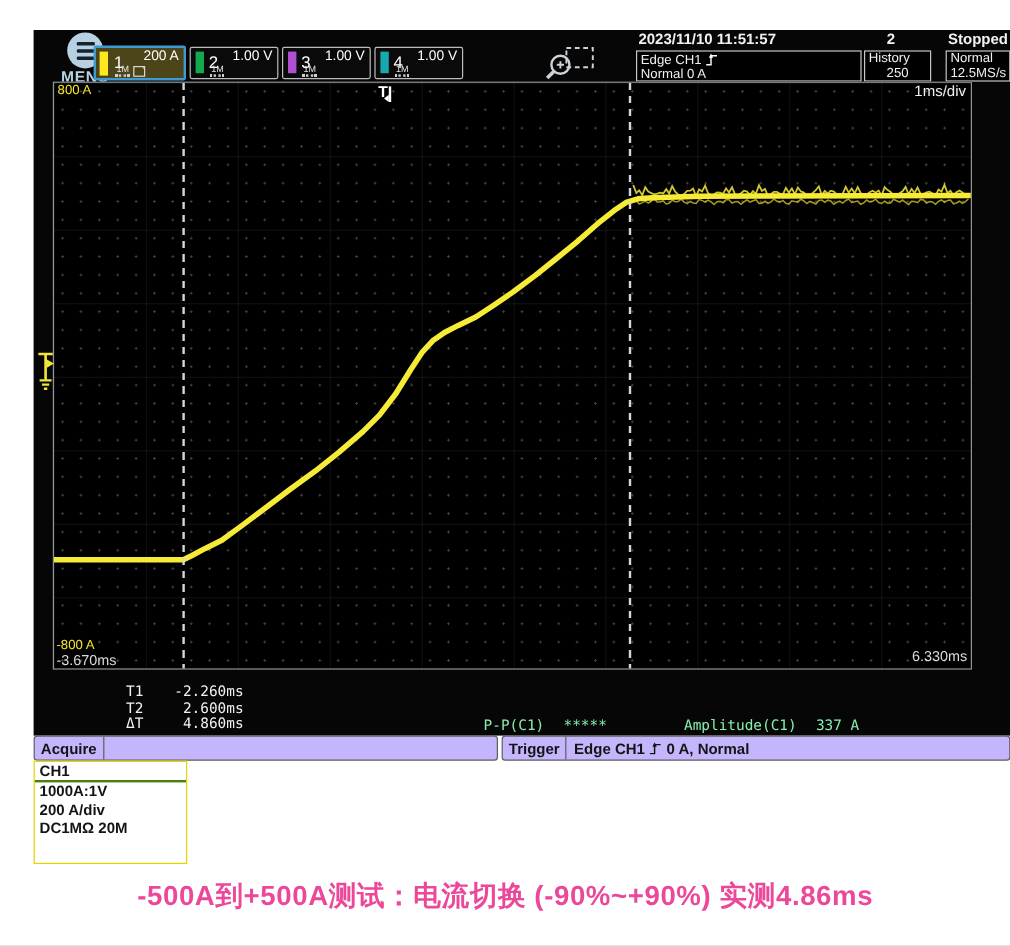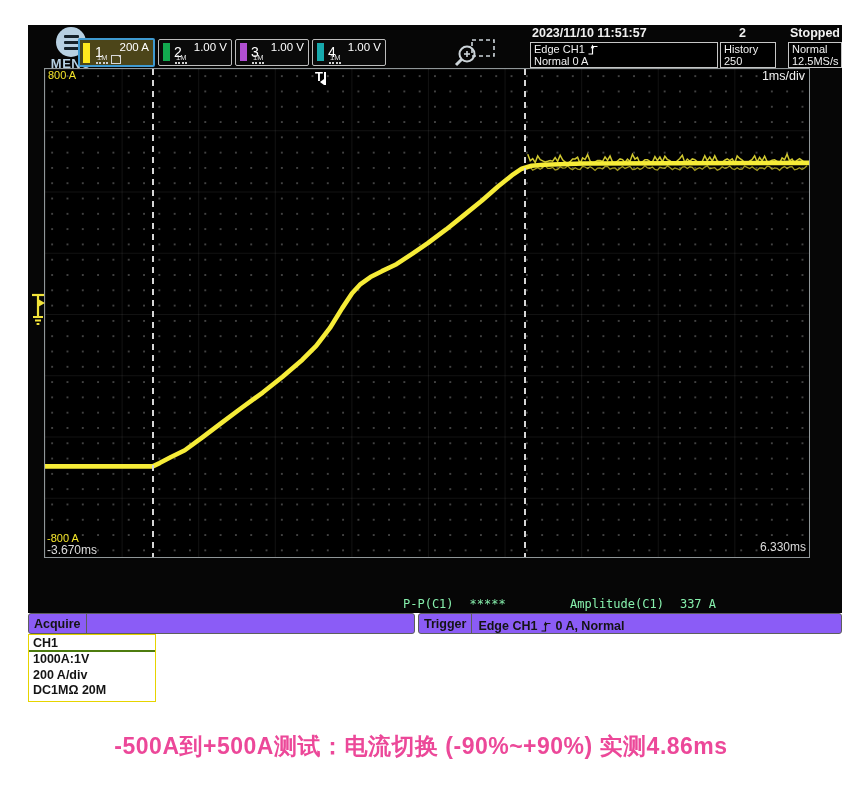--- a/index.html
+++ b/index.html
@@ -29,21 +29,21 @@
   .probe::after{content:'';position:absolute;right:-3px;bottom:-3px;width:8px;height:8px;border-top:1px solid #d8d8d8;transform:rotate(45deg)}
 
   
   .zoomtool{position:absolute;left:424px;top:12px;cursor:pointer}
 
   
   .dt{position:absolute;left:504px;top:1px;font-size:12.5px;font-weight:600;color:#f0f0f0}
   .acqcnt{position:absolute;left:690px;top:1px;width:28px;text-align:right;font-size:12.5px;font-weight:600;color:#f0f0f0}
   .state{position:absolute;right:2px;top:1px;font-size:12.5px;font-weight:700;color:#f2f2f2}
   .infobox{position:absolute;top:17px;height:26px;border:1px solid #c6c6c6;background:#000;font-size:11px;line-height:11.5px;padding:1px 3px;color:#f0f0f0}
-  .infobox .r{text-align:left}
+  .infobox .r{text-align:center}
   .ib-trig{left:502px;width:188px}
   .ib-hist{left:692px;width:56px}
   .ib-mode{left:760px;width:54px}
   .edge-ic{display:inline-block;vertical-align:-2px;margin-left:3px}
 
   
   .grat{position:absolute;left:16px;top:43px;width:766px;height:490px;border:1px solid #8f9698;background-color:#000;
     background-image:radial-gradient(circle,rgba(235,235,235,.28) .8px,transparent 1.1px);
     background-size:15.32px 15.31px;background-position:-.5px -.5px}
   .grat-major{position:absolute;inset:0;pointer-events:none;
@@ -63,31 +63,31 @@
   
   .tmeas{position:absolute;left:77px;top:545px;font-family:"DejaVu Sans Mono",monospace;font-size:12px;line-height:13.5px;color:#f0f0f0}
   .tmeas .lab{display:inline-block;width:22px}
   .tmeas .v{display:inline-block;width:76px;text-align:right}
   .hmeas{position:absolute;top:572px;font-family:"DejaVu Sans Mono",monospace;font-size:12px;color:#86efac}
   .hm-pp{left:375px}
   .hm-amp{left:542px}
   .hmeas .v{margin-left:16px}
 
   
-  .bar{position:absolute;top:613px;height:21px;background:#8b5cf6;border:1.5px solid #5e5e5e;border-radius:3px;display:flex;align-items:flex-end;font-size:12.5px;font-weight:600;color:#141414}
+  .bar{position:absolute;top:613px;height:21px;background:#c4b5fd;border:1.5px solid #5e5e5e;border-radius:3px;display:flex;align-items:center;font-size:12.5px;font-weight:600;color:#141414}
   .bar-acquire{left:28px;width:387px}
   .bar-trigger{left:418px;width:424px}
   .bar .lbl{padding:0 5px;height:100%;display:flex;align-items:center;border-right:1.5px solid #5e5e5e;white-space:nowrap}
   .bar .val{padding:0 6px;display:flex;align-items:center;gap:4px;white-space:nowrap}
 
   
   .chinfo{position:absolute;left:28px;top:634px;width:128px;background:#fff;border:1px solid #e6d400;color:#141414;font-size:12.5px;font-weight:600}
   .chinfo .hd{padding:1px 4px 0 4px;border-bottom:2px solid #4d7c0f}
   .chinfo .ln{padding:0 4px;line-height:15.5px}
-  .chinfo .ln:last-child{padding-bottom:2px}
+  .chinfo .ln:last-child{padding-bottom:20px}
 
   
   .caption{position:absolute;left:0;width:100%;top:731px;text-align:center;font-size:23px;color:#ec4899;font-weight:600;letter-spacing:.5px}
 </style>
 </head>
 <body>
 
 <div class="page">
   <div class="scope">
 
@@ -190,20 +190,25 @@
         <line x1="6.6" y1="33" x2="9.4" y2="33" stroke="#f2e33a" stroke-width="2"></line>
       </svg>
 
       <svg class="wave" viewBox="0 0 766 490" preserveAspectRatio="none">
         <polyline points="484,85.5 486.5,92.2 489,90.0 491.5,94.0 494,87.3 496.5,91.0 499,92.3 501.5,93.3 504,92.7 506.5,92.0 509,92.6 511.5,89.0 514,92.7 516.5,86.5 519,91.2 521.5,93.4 524,94.8 526.5,93.1 529,90.4 531.5,90.3 534,88.6 536.5,95.1 539,89.2 541.5,90.9 544,86.0 546.5,92.5 549,94.1 551.5,93.3 554,91.8 556.5,91.9 559,92.9 561.5,88.3 564,91.8 566.5,87.4 569,93.4 571.5,94.1 574,92.4 576.5,90.3 579,91.0 581.5,93.9 584,90.6 586.5,92.9 589,85.7 591.5,90.5 594,88.8 596.5,94.8 599,93.3 601.5,91.2 604,91.2 606.5,92.8 609,93.4 611.5,88.0 614,92.0 616.5,88.4 619,93.3 621.5,87.6 624,90.9 626.5,91.9 629,94.2 631.5,94.5 634,92.1 636.5,89.9 639,86.6 641.5,94.1 644,90.5 646.5,92.7 649,90.3 651.5,91.0 654,93.3 656.5,94.2 659,92.8 661.5,87.1 664,92.1 666.5,88.5 669,92.5 671.5,87.2 674,92.3 676.5,93.8 679,93.7 681.5,91.6 684,90.3 686.5,92.0 689,90.2 691.5,94.6 694,87.3 696.5,89.8 699,91.4 701.5,94.2 704,94.6 706.5,92.4 709,90.8 711.5,87.1 714,93.3 716.5,88.8 719,92.2 721.5,87.6 724,93.0 726.5,93.1 729,91.7 731.5,91.1 734,92.7 736.5,94.6 739,89.3 741.5,91.1 744,85.5 746.5,92.2 749,90.4 751.5,94.5 754,91.6 756.5,90.1 759,91.7 761.5,94.0 764,93.9 " fill="none" stroke="#f6ec38" stroke-width="1.5" opacity="0.85"></polyline>
         <polyline points="484,98.4 486.5,98.5 489,101.5 491.5,100.3 494,99.0 496.5,100.7 499,98.9 501.5,97.2 504,99.8 506.5,99.8 509,98.8 511.5,101.4 514,100.9 516.5,98.2 519,99.5 521.5,99.3 524,97.3 526.5,99.8 529,101.1 531.5,99.2 534,100.5 536.5,100.9 539,97.7 541.5,98.4 544,99.9 546.5,98.2 549,99.7 551.5,101.8 554,99.5 556.5,99.2 559,100.4 561.5,97.9 564,97.8 566.5,100.6 569,99.5 571.5,99.4 574,101.7 576.5,99.7 579,97.9 581.5,99.8 584,98.7 586.5,97.8 589,100.9 591.5,100.7 594,99.1 596.5,100.8 599,99.7 601.5,97.2 604,99.2 606.5,99.8 609,98.4 611.5,100.8 614,101.5 616.5,98.7 619,99.4 621.5,99.8 624,97.3 626.5,98.9 629,101.0 631.5,99.3 634,100.2 636.5,101.4 639,98.4 641.5,98.1 644,99.9 646.5,98.2 649,98.8 651.5,101.7 654,100.0 656.5,99.1 659,100.7 661.5,98.5 664,97.3 666.5,100.1 669,99.6 671.5,99.0 674,101.6 676.5,100.5 679,98.1 681.5,99.7 684,99.1 686.5,97.4 689,100.2 691.5,101.0 694,99.1 696.5,100.7 699,100.6 701.5,97.5 704,98.7 706.5,99.9 709,98.1 711.5,100.1 714,101.8 716.5,99.2 719,99.4 721.5,100.3 724,97.6 726.5,98.1 729,100.7 731.5,99.3 734,99.7 736.5,101.7 739,99.3 741.5,98.0 744,99.9 746.5,98.4 749,98.1 751.5,101.2 754,100.5 756.5,99.1 759,100.9 761.5,99.4 764,97.2 " fill="none" stroke="#e8dc2e" stroke-width="1.3" opacity="0.7"></polyline>
         <polyline points="0.0,399.0 108.0,399.0 114.9,395.7 126.4,389.6 140.2,382.8 157.8,369.9 177.7,354.9 197.6,339.9 218.3,324.9 238.2,309.0 258.1,291.9 271.9,278.1 285.7,260.0 298.0,240.1 307.9,225.1 316.4,215.9 326.3,208.9 337.8,203.0 352.4,196.0 367.7,185.9 383.8,174.9 402.2,161.1 419.8,147.0 438.2,132.0 454.2,117.9 468.0,106.9 478.0,100.1 487.9,97.1 500.2,96.2 540.0,94.9 766.0,94.3" fill="none" stroke="#f6ec38" stroke-width="4.6" stroke-linejoin="round" stroke-linecap="round"></polyline>
       </svg>
     </div>
 
+    <div class="tmeas">
+      <div><span class="lab">T1</span><span class="v">-2.260ms</span></div>
+      <div><span class="lab">T2</span><span class="v">2.600ms</span></div>
+      <div><span class="lab">ΔT</span><span class="v">4.860ms</span></div>
+    </div>
     <div class="hmeas hm-pp">
       <span>P-P(C1)</span><span class="v">*****</span>
     </div>
     <div class="hmeas hm-amp">
       <span>Amplitude(C1)</span><span class="v">337 A</span>
     </div>
   </div>
 
   <div class="bar bar-acquire">
     <span class="lbl">Acquire</span>

